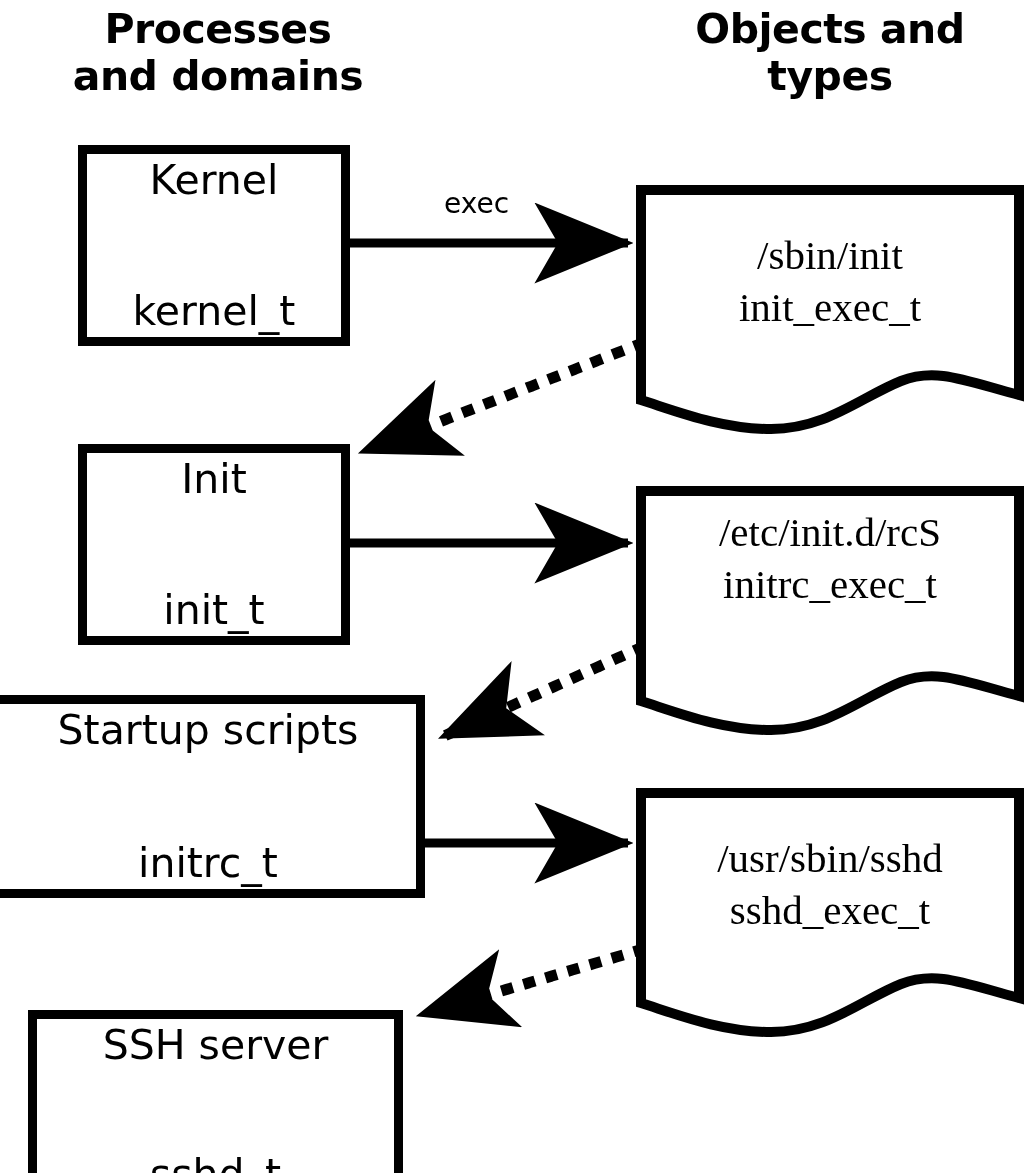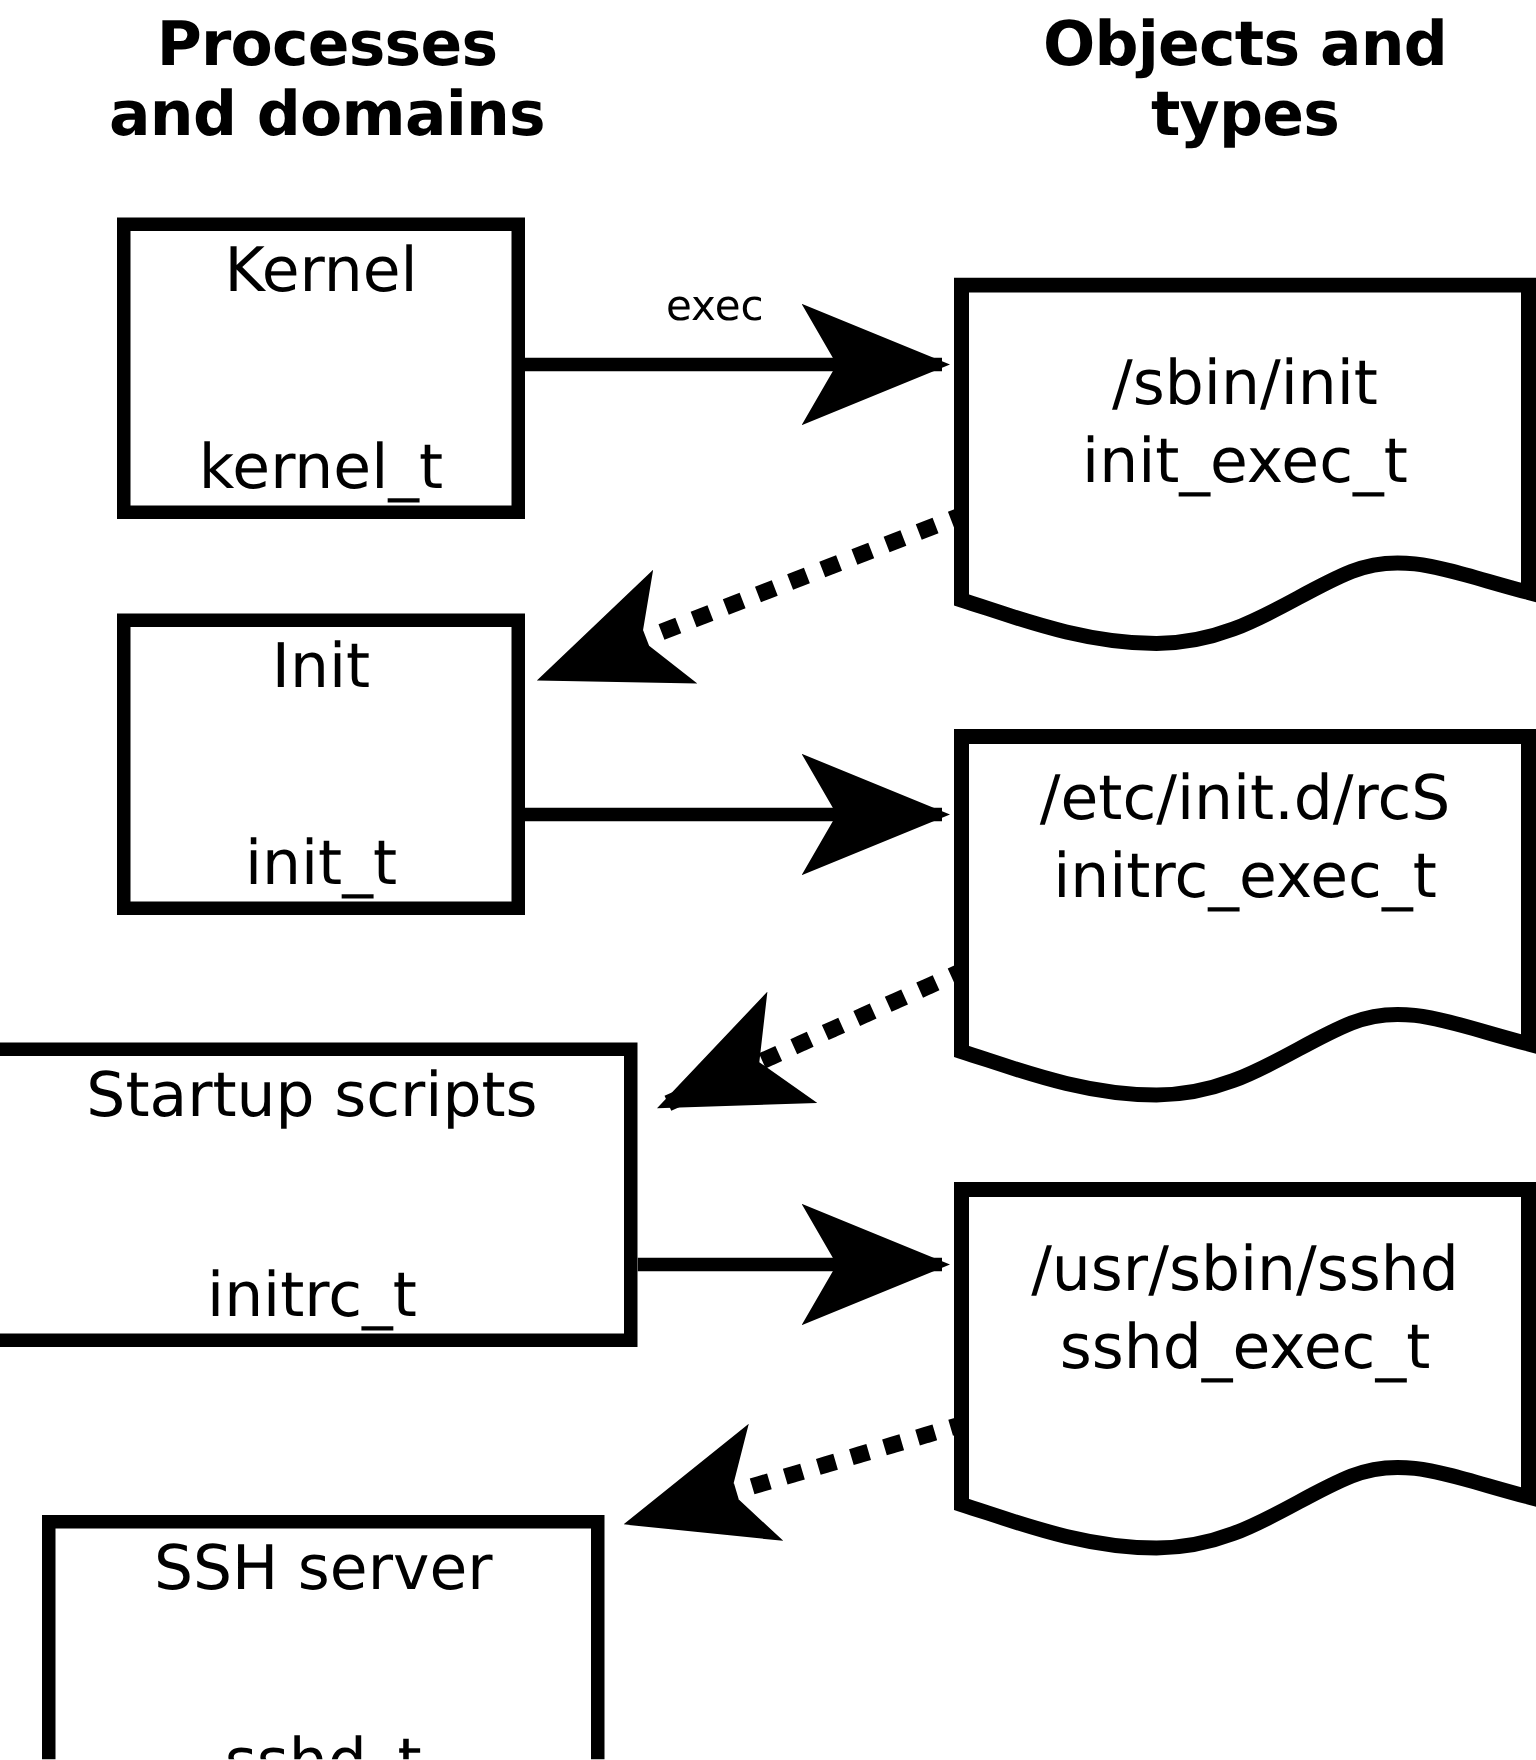--- a/index.html
+++ b/index.html
@@ -40,20 +40,21 @@
     color: #000000;
   }
   .proc-line {
     font-size: 41px;
     line-height: 52px;
     white-space: nowrap;
   }
 
   .doc-wrap {
     position: absolute;
+    font-family: Liberation Serif, serif;
   }
   .doc-wrap svg {
     position: absolute;
     left: 0;
     top: 0;
     display: block;
   }
   .doc-text {
     position: absolute;
     left: 0;
@@ -133,21 +134,21 @@
     </g>
   </svg>
 
   <div class="edge-label" style="left:444px; top:182px;">exec</div>
 
   <div class="proc-box" style="left:78px; top:145px; width:272px; height:201px;">
     <div class="proc-line">Kernel</div>
     <div class="proc-line">kernel_t</div>
   </div>
 
-  <div class="proc-box" style="left:78px; top:409px; width:272px; height:201px;">
+  <div class="proc-box" style="left:78px; top:444px; width:272px; height:201px;">
     <div class="proc-line">Init</div>
     <div class="proc-line">init_t</div>
   </div>
 
   <div class="proc-box" style="left:-9px; top:695px; width:434px; height:203px;">
     <div class="proc-line">Startup scripts</div>
     <div class="proc-line">initrc_t</div>
   </div>
 
   <div class="proc-box" style="left:28px; top:1010px; width:375px; height:199px;">
@@ -172,19 +173,19 @@
     <div class="doc-text" style="padding-top:20px;">
       <div class="doc-line">/etc/init.d/rcS</div>
       <div class="doc-line">initrc_exec_t</div>
     </div>
   </div>
 
   <div class="doc-wrap" style="left:636px; top:788px; width:388px; height:250px;">
     <svg width="388" height="250" viewBox="0 0 388 250">
       <path d="M 5 5 L 383 5 L 383 210 C 330 196 300 182 265 196 C 225 212 190 244 135 244 C 85 244 40 226 5 215 Z" fill="#ffffff" stroke="#000000" stroke-width="10" stroke-linejoin="miter"></path>
     </svg>
-    <div class="doc-text" style="padding-top:32px;">
+    <div class="doc-text" style="padding-top:44px;">
       <div class="doc-line">/usr/sbin/sshd</div>
       <div class="doc-line">sshd_exec_t</div>
     </div>
   </div>
 
 </div>
 
 </body></html>

